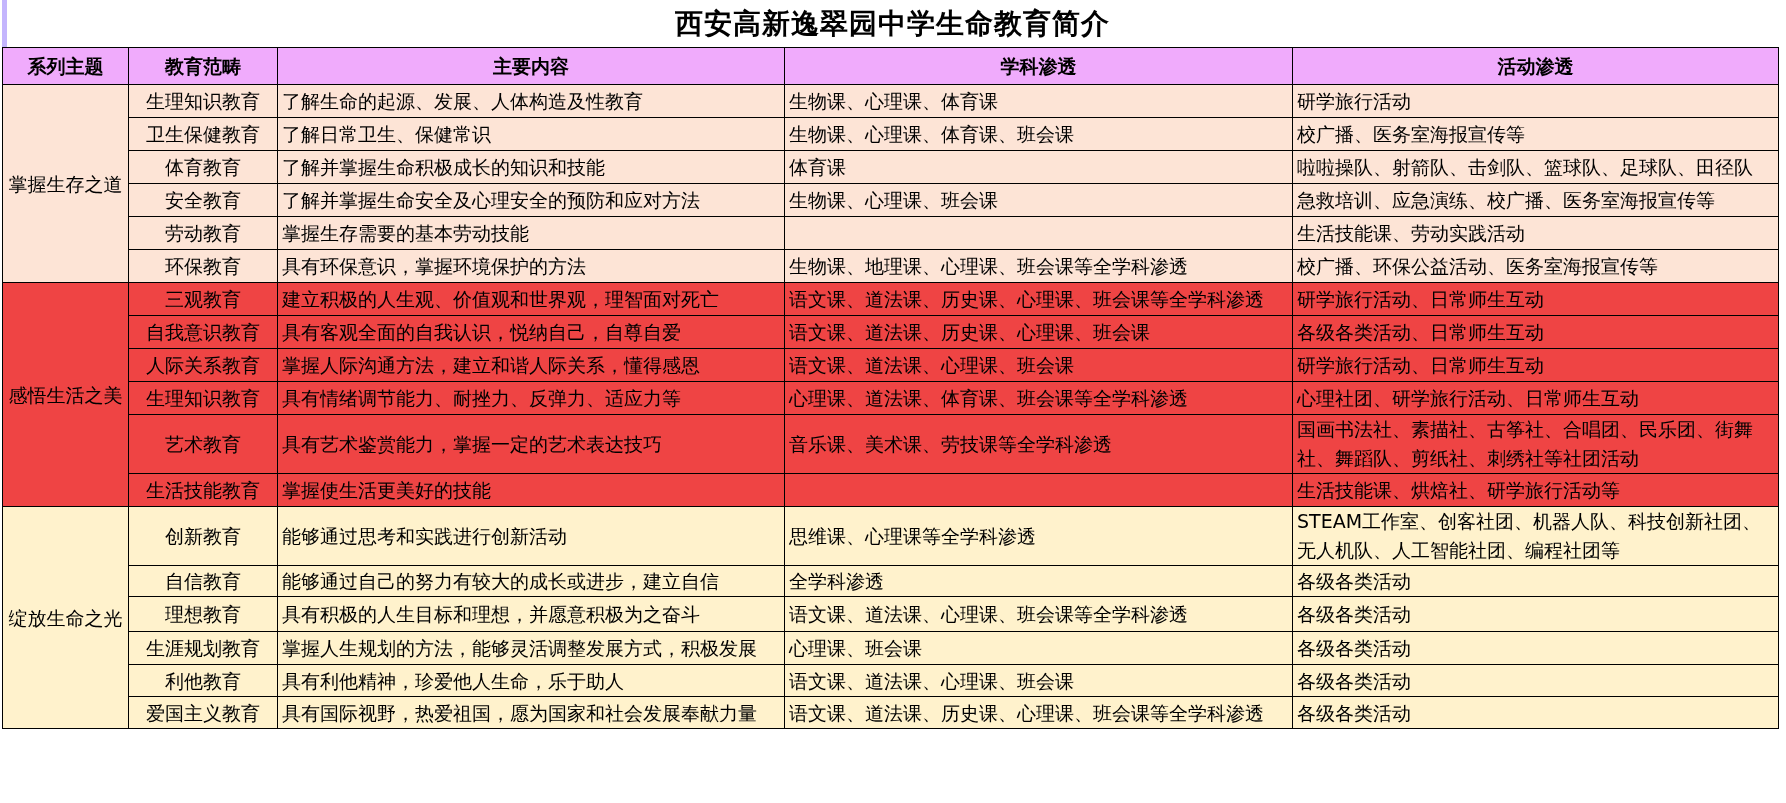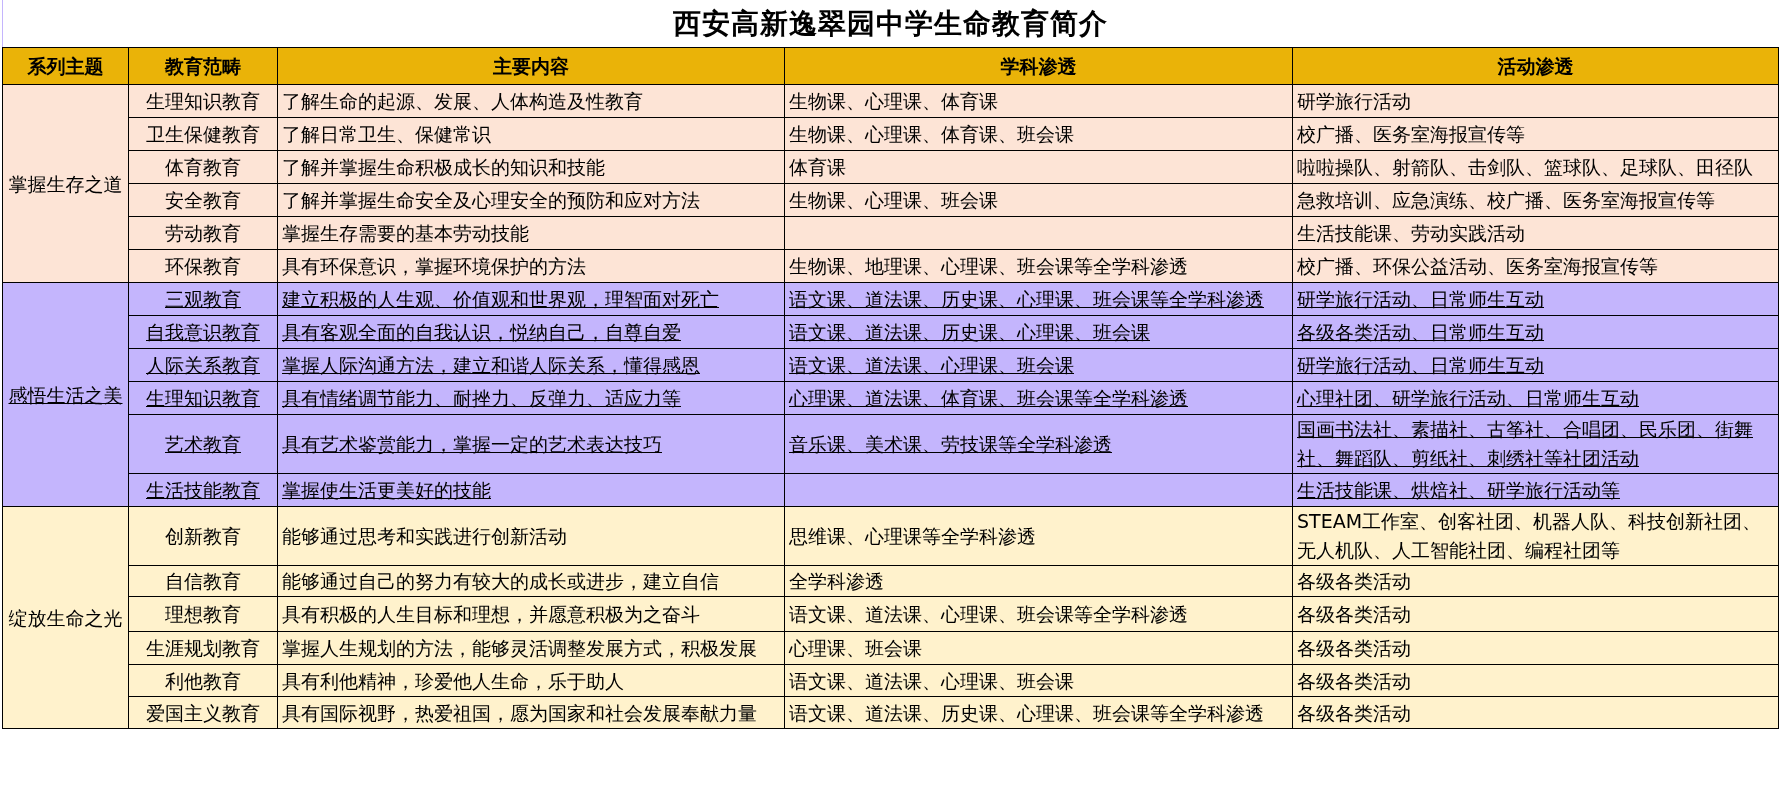--- a/index.html
+++ b/index.html
@@ -1,29 +1,29 @@
 <!DOCTYPE html>
 <html><head>
 <meta charset="utf-8">
 <style>
   html, body { margin:0; padding:0; background:#ffffff; }
   body { width:1786px; height:803px; overflow:hidden; position:relative;
          font-family:"DejaVu Sans","Liberation Sans",sans-serif; color:#000; }
   .sheet { position:absolute; left:2px; top:0; width:1776px; }
   .title { height:47px; line-height:47px; text-align:center; font-size:28px;
-           font-weight:bold; letter-spacing:1px; border-left:1px solid #c4b5fd; }
+           font-weight:bold; letter-spacing:1px; border-left:5px solid #c4b5fd; }
   table { border-collapse:collapse; width:1776px; table-layout:fixed; }
   td, th { border:1.5px solid #000; padding:0 4px; font-size:19px; line-height:28px;
            white-space:nowrap; overflow:hidden; }
-  th { background:#eab308; font-weight:bold; text-align:center; height:36px; font-size:19px; }
+  th { background:#f0abfc; font-weight:bold; text-align:center; height:36px; font-size:19px; }
   td.cat { text-align:center; }
   td.theme { text-align:center; padding:12px 2px; }
   td.wrap { white-space:normal; line-height:29px; }
   tr.g0 td { background:#fde4d6; }
-  tr.g1 td { background:#c4b5fd;text-decoration:underline; }
+  tr.g1 td { background:#ef4444; }
   tr.g2 td { background:#fff2cc; }
 </style>
 </head>
 <body>
 
 <div class="sheet">
   <div class="title">西安高新逸翠园中学生命教育简介</div>
   <table>
     <colgroup>
       <col style="width:126px">

